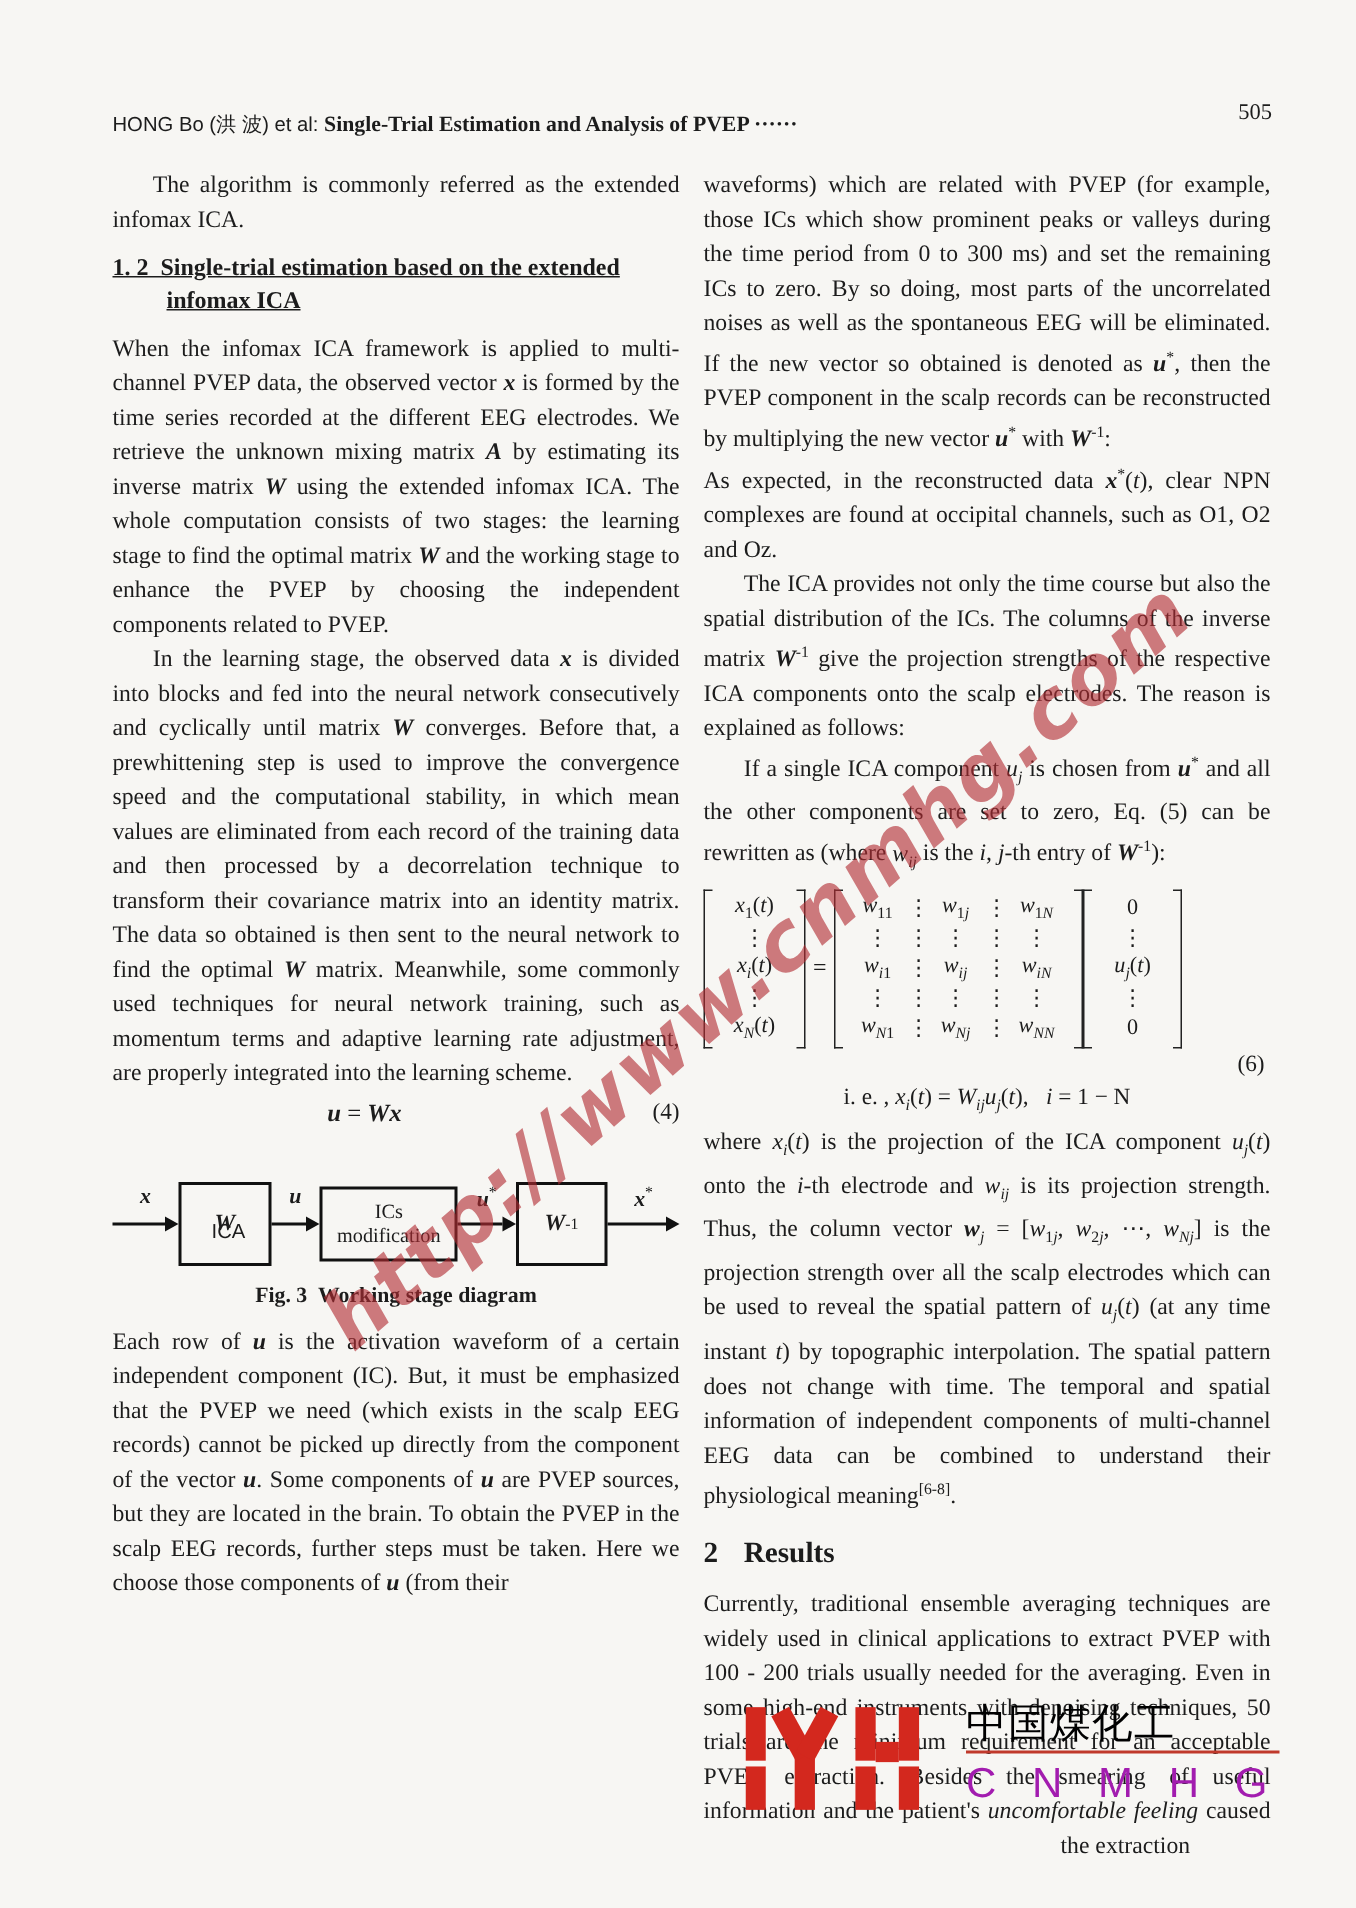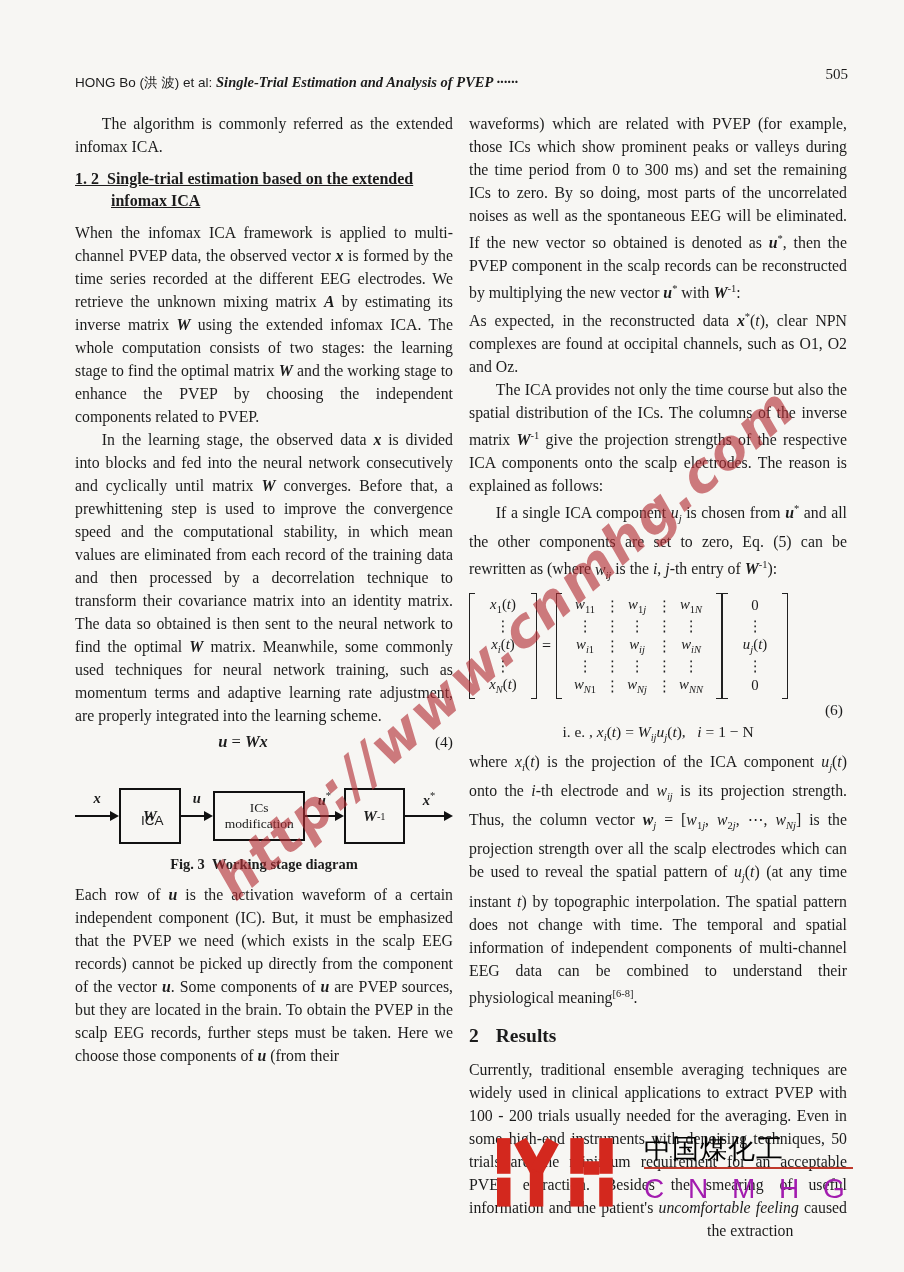--- a/index.html
+++ b/index.html
@@ -1,21 +1,21 @@
 <!DOCTYPE html>
 <html><head>
 <meta charset="utf-8">
 <style>
   html,body{margin:0;padding:0;background:#f7f6f3;}
   .page{position:relative;width:904px;height:1272px;background:#f7f6f3;overflow:hidden;
         font-family:"Liberation Serif","DejaVu Serif",serif;color:#1c1c1c;}
   .header{position:absolute;top:74px;left:75px;right:56px;display:flex;
           justify-content:space-between;align-items:baseline;}
   .header-left{font-family:"Liberation Sans","DejaVu Sans",sans-serif;font-size:13.5px;}
-  .header-title{font-family:"Liberation Serif",serif;font-weight:bold;font-style:italic;font-size:14.5px;}
+  .header-title{font-family:"Liberation Serif",serif;font-weight:bold;font-size:14.5px;}
   .page-number{font-size:15px;position:relative;top:-8px;}
   .columns{position:absolute;top:112px;left:75px;width:772px;display:flex;gap:16px;}
   .col{width:378px;}
   .col p{margin:0;font-size:15.8px;line-height:23px;text-align:justify;text-indent:1.7em;}
   .col p.noindent{text-indent:0;}
   sup{font-size:10.5px;}
   sub{font-size:10.5px;}
   .subheading{font-size:16px;font-weight:bold;line-height:22px;margin:10px 0 9px;
               padding-left:36px;text-indent:-36px;text-align:left;text-decoration:underline;}
   .eqline{display:flex;align-items:center;margin:5px 0;}

